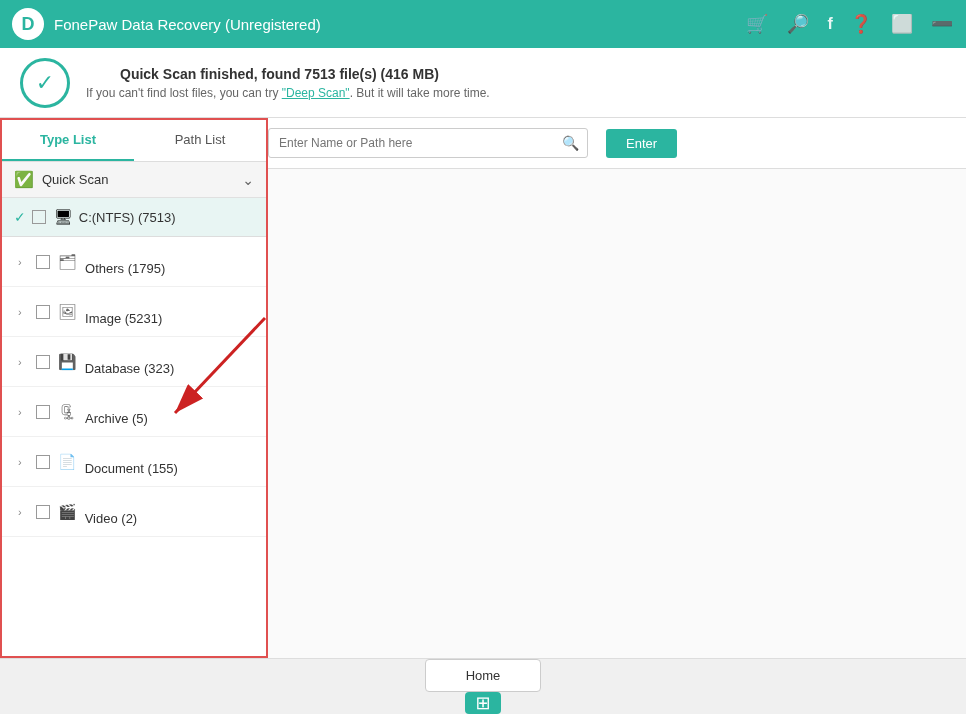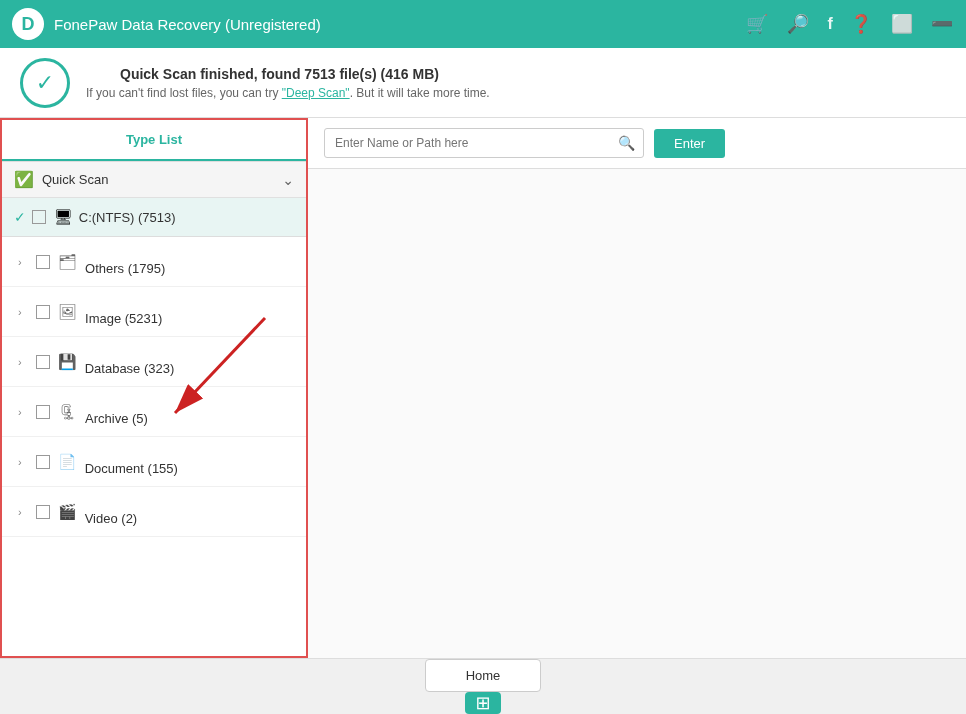--- a/index.html
+++ b/index.html
@@ -81,21 +81,21 @@
     }
 
     
     #main {
       display: flex;
       height: calc(714px - 48px - 70px - 56px);
     }
 
     
     #left-panel {
-      width: 308px;
+      width: 268px;
       background: white;
       border-right: 1px solid #ddd;
       border: 2px solid #e05050;
       flex-shrink: 0;
     }
 
     
     .tabs {
       display: flex;
       border-bottom: 1px solid #ddd;
@@ -204,22 +204,22 @@
     
     #right-panel {
       flex: 1;
       background: #fafafa;
       display: flex;
       flex-direction: column;
     }
     .search-bar {
       display: flex;
       align-items: center;
-      padding: 10px 16px;
-      gap: 10px;
+      padding: 10px 0;
+      gap: 18px;
       border-bottom: 1px solid #ddd;
       background: white;
     }
     .search-input-wrap {
       flex: 1;
       max-width: 320px;
       position: relative;
     }
     .search-input-wrap input {
       width: 100%;
@@ -317,20 +317,21 @@
     </p>
   </div>
 </div>
 
 <div id="main">
 
   <div id="left-panel">
 
     <div class="tabs">
       <div class="tab active">Type List</div>
+      <div class="tab">Path List</div>
     </div>
 
     <div class="scan-header">
       <span class="check-icon">✅</span>
       <span class="label">Quick Scan</span>
       <span class="arrow-down">⌄</span>
     </div>
 
     <div class="drive-item">
       <span class="check-mark">✓</span>

